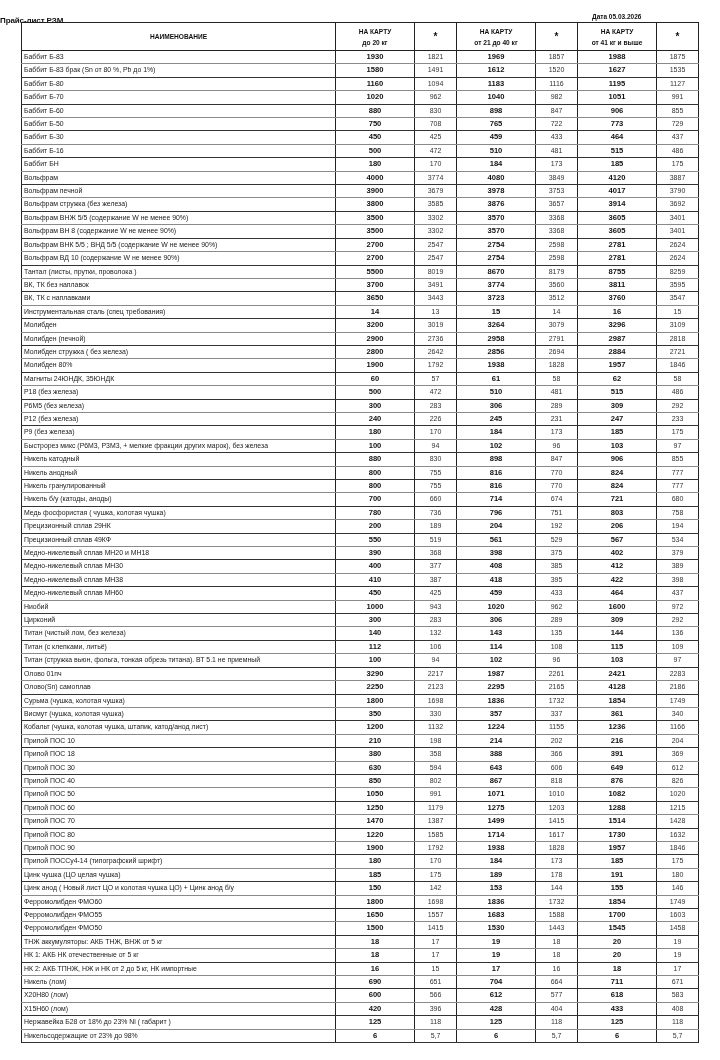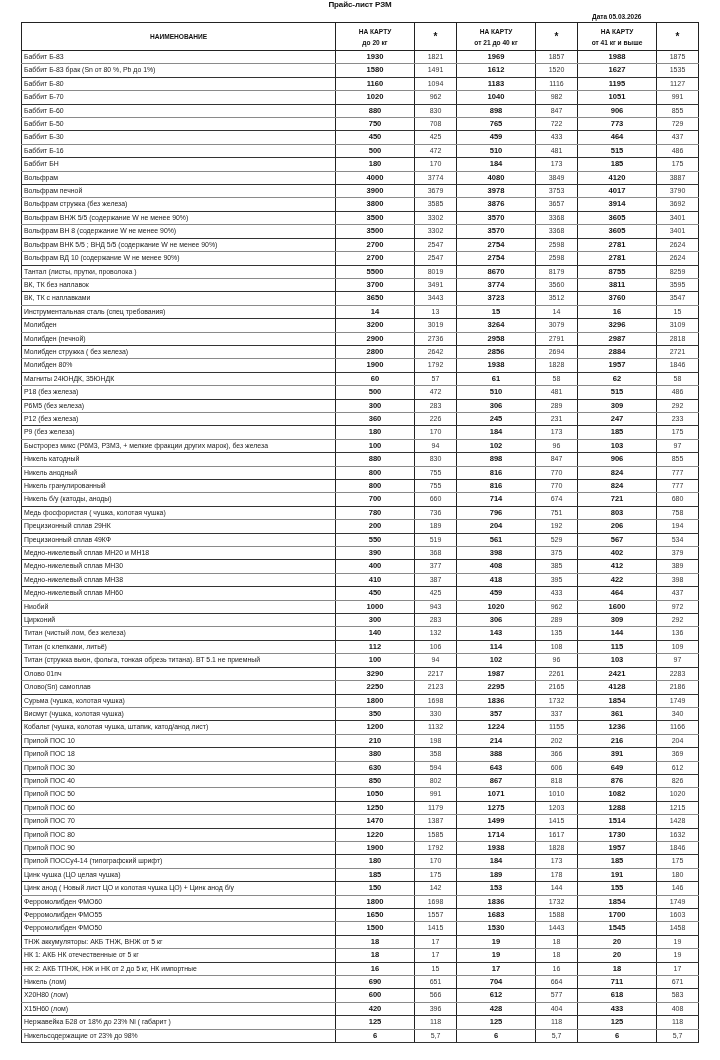--- a/index.html
+++ b/index.html
@@ -1,18 +1,18 @@
 <!DOCTYPE html>
 <html><head>
   <meta charset="utf-8">
   <style>
     html, body { margin: 0; padding: 0; background: #ffffff; }
     body { width: 720px; height: 1060px; position: relative; overflow: hidden;
            font-family: "Liberation Sans", "DejaVu Sans", sans-serif; color: #111; }
-    .title { position: absolute; top: 0; left: 0; width: 720px; text-align: center;
+    .title { position: absolute; top: 16px; left: 0; width: 720px; text-align: left;
              font-size: 8px; font-weight: bold; letter-spacing: -0.1px; }
     .date { position: absolute; top: 13px; left: 592px; font-size: 6.5px; font-weight: bold; }
     table { position: absolute; top: 22px; left: 21px; width: 677px; border-collapse: collapse;
             table-layout: fixed; border: 1.2px solid #222; }
     th { font-size: 6.6px; font-weight: bold; text-align: center; vertical-align: middle;
          border: 0.8px solid #222; border-bottom: 1.3px solid #222; height: 27px; padding: 0;
          line-height: 11px; }
     th.star { font-size: 10px; }
     td { height: 12.4px; padding: 0 2px; font-size: 7.1px; line-height: 12.4px;
          border-left: 0.8px solid #222; border-right: 0.8px solid #222;
@@ -299,21 +299,21 @@
         <td class="name">Р6М5 (без железа)</td>
         <td class="b">300</td>
         <td class="s">283</td>
         <td class="b">306</td>
         <td class="s">289</td>
         <td class="b">309</td>
         <td class="s">292</td>
       </tr>
       <tr class="dark">
         <td class="name">Р12 (без железа)</td>
-        <td class="b">360</td>
+        <td class="b">240</td>
         <td class="s">226</td>
         <td class="b">245</td>
         <td class="s">231</td>
         <td class="b">247</td>
         <td class="s">233</td>
       </tr>
       <tr>
         <td class="name">Р9 (без железа)</td>
         <td class="b">180</td>
         <td class="s">170</td>

